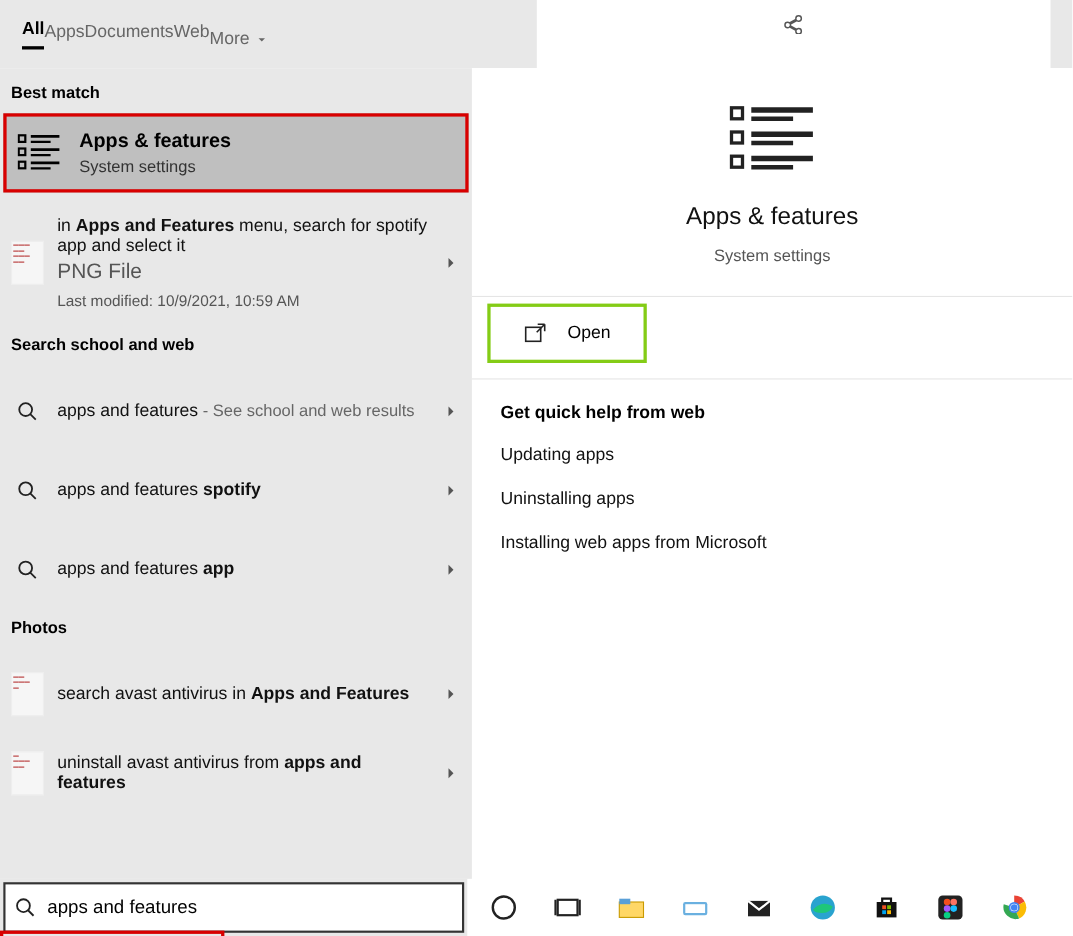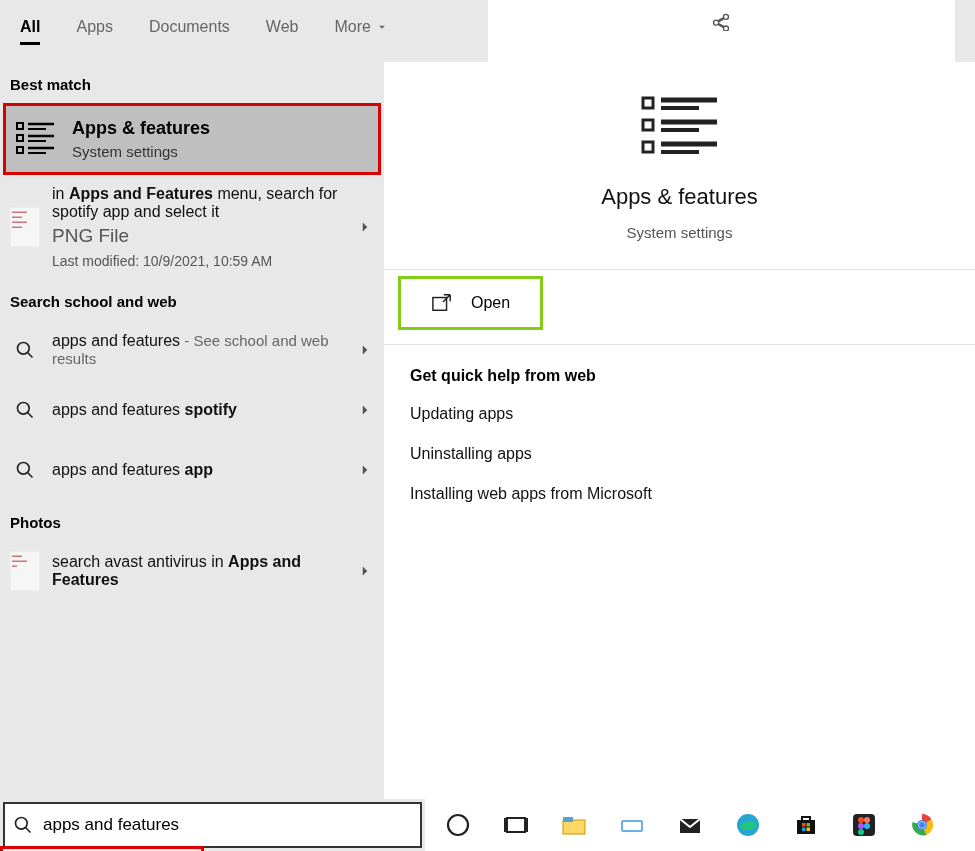--- a/index.html
+++ b/index.html
@@ -1,38 +1,38 @@
 <!DOCTYPE html>
 <html><head>
 <meta charset="utf-8">
 <style>
   * { box-sizing: border-box; margin: 0; padding: 0; font-family: "Segoe UI", Arial, sans-serif; }
   html, body { width: 975px; height: 851px; overflow: hidden; background: #fff; }
 
   
   .top-tabs { height: 62px; background: #e8e8e8; display:flex; align-items:center; padding: 0 20px; }
-  .top-tabs .tabs { display:flex; gap: 36px; align-items:flex-start; flex:1; }
+  .top-tabs .tabs { display:flex; align-items:flex-end; flex:1; }
   .top-tabs .tab { color:#666; font-size:16px; cursor:pointer; padding-bottom:6px; }
   .top-tabs .tab.active { color:#000; font-weight:600; border-bottom:3px solid #000; }
   .top-tabs .more { display:flex; align-items:center; gap:4px; color:#666; font-size:16px; cursor:pointer;}
   .top-tabs .right { display:flex; gap:30px; align-items:center; color:#555; }
   .top-tabs .right svg { width:20px; height:20px; }
   .dots { letter-spacing:2px; font-size:14px; color:#555;}
 
   .body { display:flex; height: 737px; }
 
   
-  .left { width: 384px; background:#e8e8e8; position:relative; overflow:hidden;}
+  .left { width: 429px; background:#e8e8e8; position:relative; overflow:hidden;}
   .section-header { font-weight:600; font-size:15px; padding: 14px 10px 10px 10px; color:#000;}
   .best-match { display:flex; align-items:center; background:#bfbfbf; padding: 12px 10px; gap:16px; border:3px solid #d80000; margin:0 3px 0 3px;}
   .bm-icon { width:40px; height:36px; }
   .bm-text .t1 { font-weight:600; font-size:18px; }
   .bm-text .t2 { font-size:15px; color:#333; margin-top:4px;}
 
-  .result-row { display:flex; align-items:center; padding: 10px 10px; gap:12px; cursor:pointer;}
+  .result-row { display:flex; align-items:center; padding: 10px 10px; gap:12px; cursor:pointer;margin-top:12px;}
   .result-icon { width:30px; height:40px; display:flex; align-items:center; justify-content:center; }
   .thumb { width:30px; height:40px; background:#f6f6f6; border:1px solid #eee; font-size:5px; color:#c77; overflow:hidden; line-height:5px; padding:1px;}
   .result-body { flex:1; font-size:16px; color:#111; }
   .result-body .sub { font-size:19px; color:#555; margin-top:4px;}
   .result-body .sub2 { font-size:14px; color:#555; margin-top:6px;}
   .chev { width:18px; color:#555;}
   .sr-icon svg { width:20px; height:20px; }
   .grey-suffix { color:#666; font-size:15px;}
 
   
@@ -181,20 +181,31 @@
       <div class="result-icon">
           <div class="thumb">▬▬<br>▬▬▬<br>▬</div>
         </div>
       <div class="result-body">
         <span>search avast antivirus in </span><b>Apps and Features</b>
       </div>
       <svg class="chev" viewBox="0 0 24 24">
           <path fill="#555" d="M9 6l6 6-6 6z"></path>
         </svg>
     </div>
+    <div class="result-row">
+      <div class="result-icon">
+          <div class="thumb">▬<br>▬▬▬<br>▬▬</div>
+        </div>
+      <div class="result-body">
+        <span>uninstall avast antivirus from </span><b>apps and features</b>
+      </div>
+      <svg class="chev" viewBox="0 0 24 24">
+          <path fill="#555" d="M9 6l6 6-6 6z"></path>
+        </svg>
+    </div>
   </div>
 
   <div class="right">
     <div class="preview-hero">
       <svg class="hero-icon" viewBox="0 0 82 78">
         <rect x="4" y="6" width="10" height="10" fill="none" stroke="#222" stroke-width="3"></rect>
         <rect x="4" y="28" width="10" height="10" fill="none" stroke="#222" stroke-width="3"></rect>
         <rect x="4" y="50" width="10" height="10" fill="none" stroke="#222" stroke-width="3"></rect>
         <line x1="22" y1="8" x2="78" y2="8" stroke="#222" stroke-width="5"></line>
         <line x1="22" y1="16" x2="60" y2="16" stroke="#222" stroke-width="4"></line>

